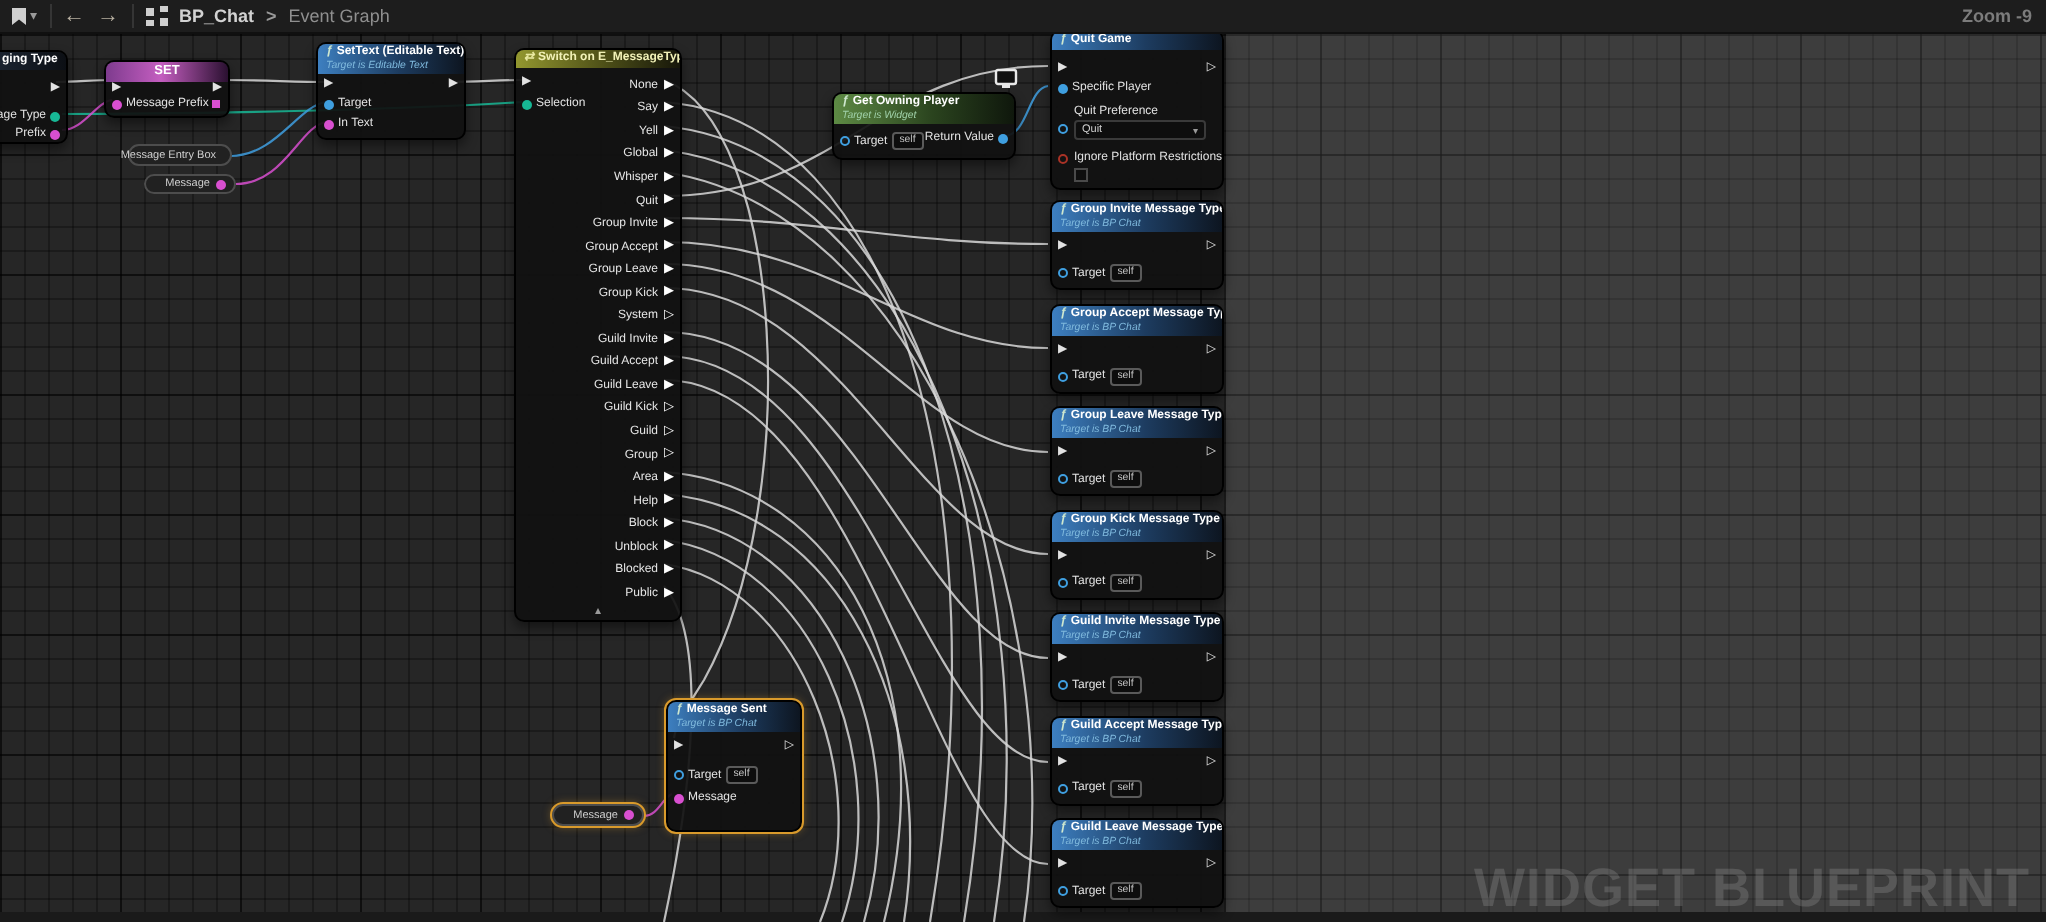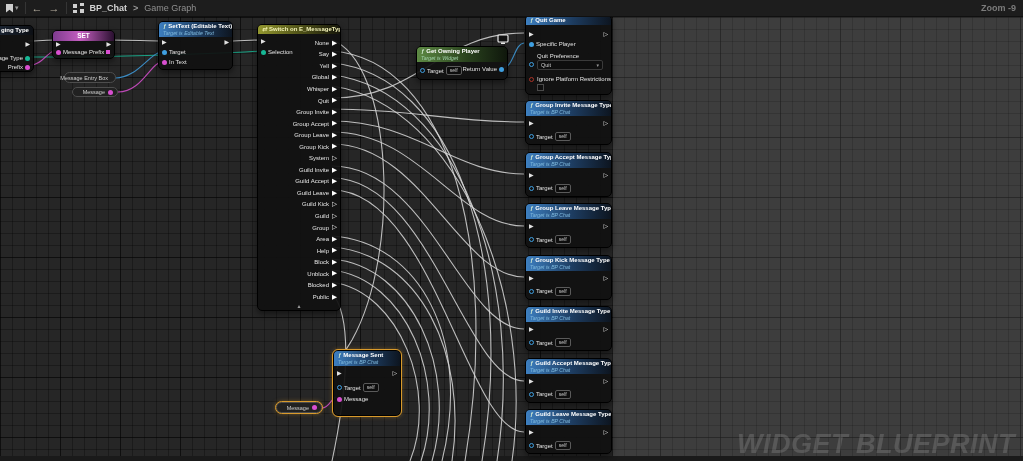--- a/index.html
+++ b/index.html
@@ -81,21 +81,21 @@
   
   .msg-col { position:absolute; left:525px; top:100px; width:87px; display:flex; flex-direction:column; gap:6.5px; z-index:2; }
   .msg-node { position:relative; height:45px; background:rgba(17,17,17,.93); border:1px solid #000;
     border-radius:5px; box-shadow:0 3px 6px rgba(0,0,0,.45); }
 
   .dropdown { position:absolute; display:flex; align-items:center; justify-content:space-between;
     background:#0e0e0e; border:1px solid #3a3a3a; border-radius:2px; color:#cfcfcf; font-size:5.5px; padding:0 3px; }
   .checkbox { position:absolute; width:7px; height:7px; background:#0e0e0e; border:1px solid #4a4a4a; }
 
   .watermark { position:absolute; right:8px; bottom:1px; font-size:27px; font-weight:bold;
-    color:rgba(255,255,255,.14); letter-spacing:.5px; z-index:3;font-style:italic; }
+    color:rgba(255,255,255,.14); letter-spacing:.5px; z-index:3; }
 
   .cursor-mon { position:absolute; left:497px; top:34px; z-index:6; }
 </style>
 </head>
 <body>
 
 <div id="stage">
 
   <div class="graph-bg"></div>
   <div class="light-panel"></div>
@@ -146,21 +146,21 @@
     <span class="tb-arrow">→</span>
     <span class="tb-sep"></span>
     <svg width="11" height="11" viewBox="0 0 11 11">
       <rect x="0" y="1" width="4" height="4" fill="#cfcfcf"></rect>
         <rect x="7" y="0" width="4" height="3" fill="#cfcfcf"></rect>
       <rect x="0" y="7" width="4" height="3" fill="#cfcfcf"></rect>
         <rect x="7" y="6" width="4" height="4" fill="#cfcfcf"></rect>
     </svg>
     <span class="crumb-parent">BP_Chat</span>
     <span class="crumb-sep">&gt;</span>
-    <span class="crumb-current">Game Graph</span>
+    <span class="crumb-current">Event Graph</span>
   </div>
   <div class="zoom-label">Zoom -9</div>
 
   <div class="node" style="left:525px; top:0; width:87px; height:7px; border-radius:0 0 4px 4px;">
     <div class="abs" style="left:4px; top:-2px;">
       <span class="dot dot-hollow-blue"></span>
       <span>Target</span>
       <span class="selfbox">self</span>
     </div>
   </div>

